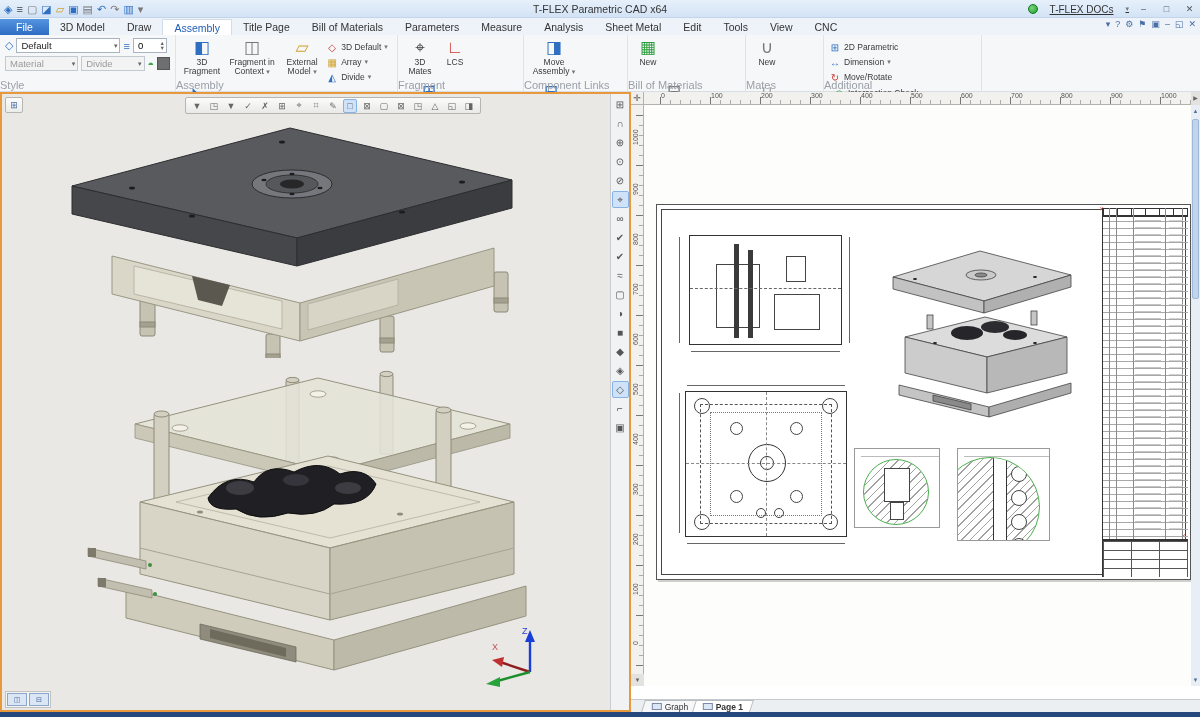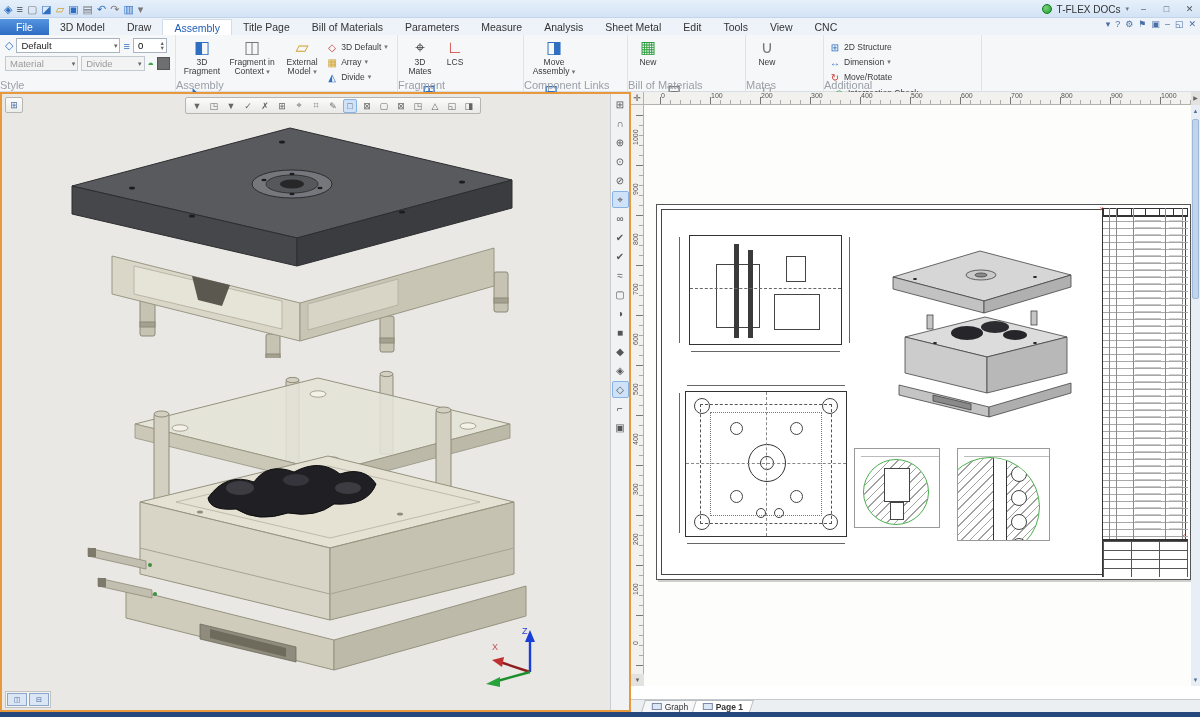--- a/index.html
+++ b/index.html
@@ -8,21 +8,21 @@
   .abs { position:absolute; }
 
   
   #titlebar { position:absolute; left:0; top:0; width:1200px; height:18px;
     background:linear-gradient(#e6f0fb,#d3e3f5); border-bottom:1px solid #c3d5ea;
     display:flex; align-items:center; }
   .qat { display:flex; align-items:center; gap:4px; padding-left:4px; }
   .qat span { font-size:11px; line-height:14px; }
   #title-text { position:absolute; left:0; right:0; text-align:center; font-size:10.5px; color:#333; }
   .tb-right { position:absolute; right:2px; top:0; height:18px; display:flex; align-items:center; gap:6px; }
-  .docs-btn { display:flex; align-items:center; gap:5px; font-size:10px; color:#333; }
+  .docs-btn { display:flex; align-items:center; gap:12px; font-size:10px; color:#333;text-decoration:underline; }
   .docs-dot { width:10px; height:10px; border-radius:50%; background:radial-gradient(circle at 35% 35%, #7bd27b,#1d9e2f); border:1px solid #0e7a1e; }
   .winbtn { width:17px; text-align:center; color:#555; font-size:9px; }
 
   
   #tabrow { position:absolute; left:0; top:18px; width:1200px; height:17px;
     background:#eef3fa; display:flex; align-items:flex-end; }
   .tab { padding:2px 11px 1px 11px; font-size:10.5px; color:#333; height:16px; }
   .tab.file { background:linear-gradient(#5594e0,#2d6cc2); color:#fff; padding:2px 16px 1px 16px; }
   .tab.active { background:#fff; color:#1f5fb4; border:1px solid #d3dde9; border-bottom:none; }
   .tabrow-icons { position:absolute; right:4px; top:1px; display:flex; gap:5px; align-items:center; }
@@ -163,20 +163,21 @@
     <span class="g-gray">▢</span>
     <span class="g-blue">◪</span>
     <span class="g-yel">▱</span>
     <span class="g-blue">▣</span>
     <span class="g-gray">▤</span>
     <span class="g-blue">↶</span>
     <span class="g-gray">↷</span>
     <span class="g-blue">▥</span>
     <span class="g-gray">▾</span>
   </div>
+  <div id="title-text">T-FLEX Parametric CAD x64</div>
   <div class="tb-right">
     <div class="docs-btn">
       <span class="docs-dot"></span>
       <span>T-FLEX DOCs</span>
       <span class="dd">▾</span>
     </div>
     <span class="winbtn">–</span>
     <span class="winbtn">□</span>
     <span class="winbtn">✕</span>
   </div>
@@ -323,21 +324,21 @@
       <span class="ric disabled">∪</span>
       <span class="disabled">Move</span>
     </div>
     <div class="rgroup-label">Mates</div>
   </div>
 
   <div class="rgroup" style="width:158px">
     <div style="display:inline-flex; flex-direction:column; gap:1px; padding-top:2px; vertical-align:top;">
       <div class="rsmall">
         <span class="ric g-blue">⊞</span>
-        <span>2D Structure</span>
+        <span>2D Parametric</span>
       </div>
       <div class="rsmall">
         <span class="ric g-blue">↔</span>
         <span>Dimension</span>
           <span class="dd">▾</span>
       </div>
       <div class="rsmall">
         <span class="ric g-red">↻</span>
         <span>Move/Rotate</span>
       </div>

